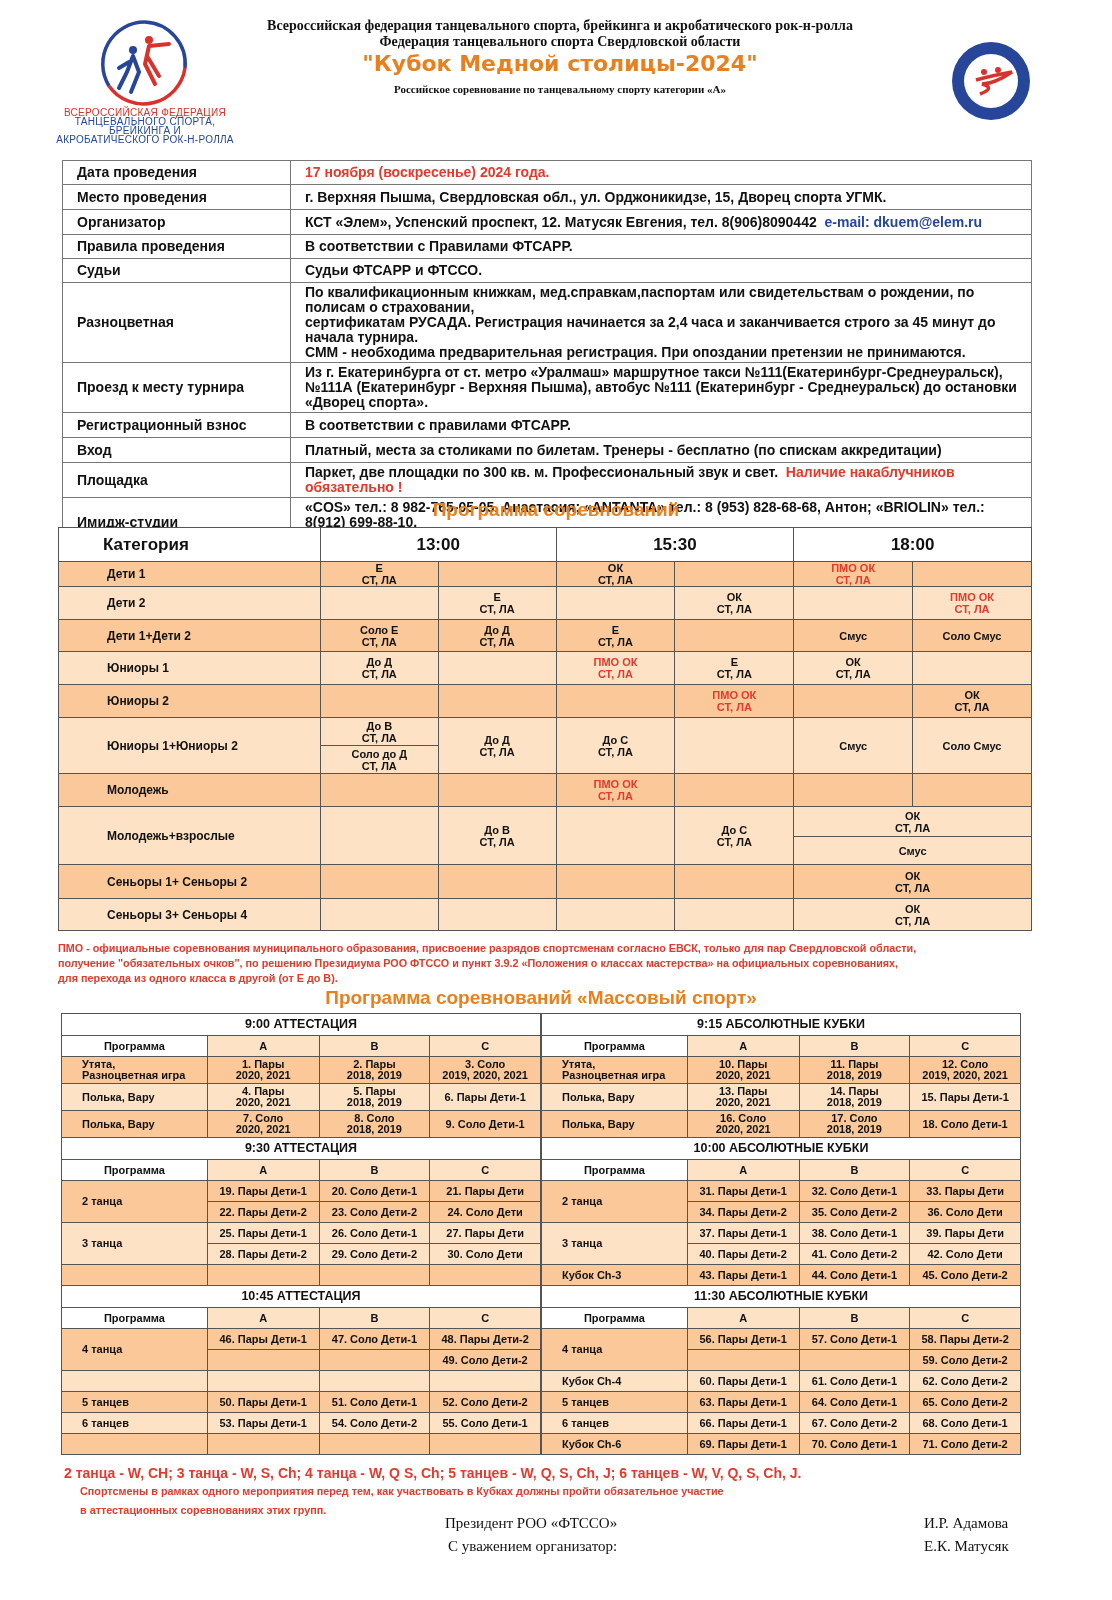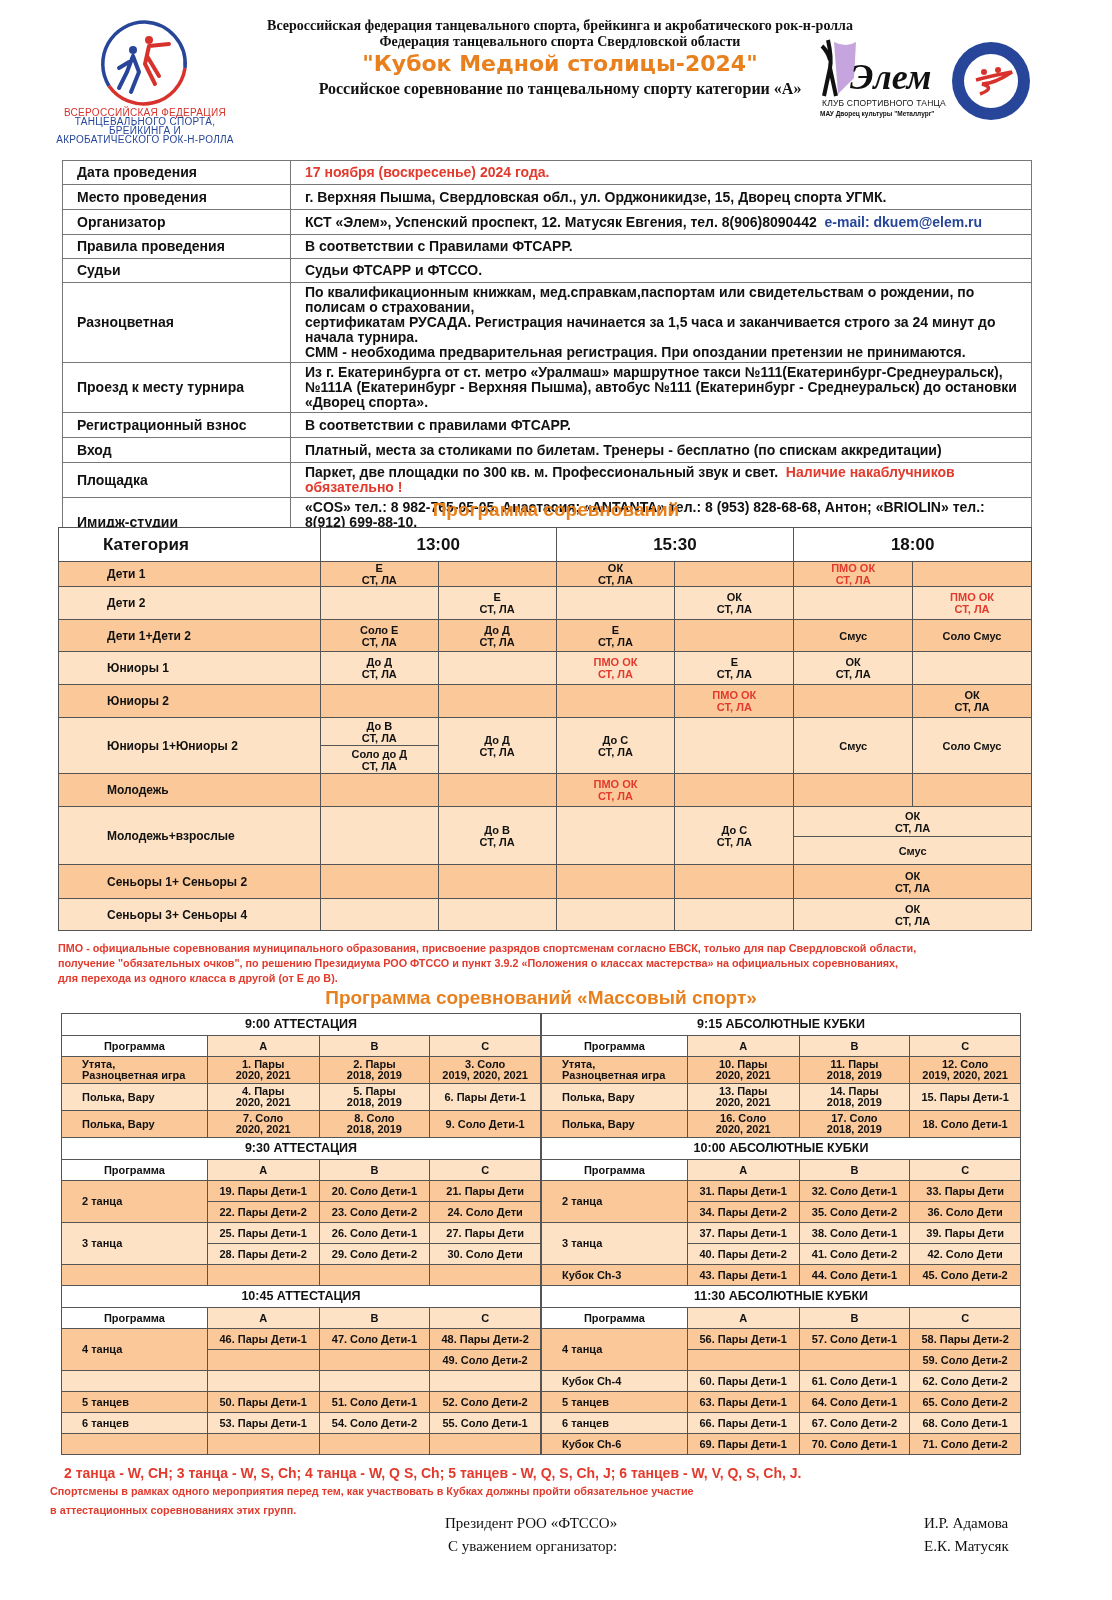--- a/index.html
+++ b/index.html
@@ -2,21 +2,21 @@
 <html><head>
 <meta charset="utf-8">
 <style>
 *{box-sizing:border-box;margin:0;padding:0}
 body{width:1112px;height:1600px;background:#fff;font-family:"Liberation Sans",sans-serif;color:#111;position:relative;overflow:hidden}
 .hdr{position:absolute;left:0;top:0;width:1112px;height:150px}
 .hdr-lines{position:absolute;left:210px;top:18px;width:700px;text-align:center}
 .hdr-lines .l{font-family:"Liberation Serif",serif;font-weight:bold;font-size:14px;line-height:16px}
 .hdr-lines .t1{font-family:"DejaVu Sans",sans-serif;font-weight:bold;color:#e8801e;font-size:22px;line-height:26px;margin-top:1px}
 .hdr-lines .t2{font-family:"Liberation Serif",serif;font-weight:bold;color:#e8801e;font-size:19px;line-height:22px}
-.hdr-lines .t3{font-family:"Liberation Serif",serif;font-weight:bold;font-size:16px;line-height:20px;margin-top:2px}
+.hdr-lines .t3{font-family:"Liberation Serif",serif;font-weight:bold;font-size:11px;line-height:20px;margin-top:2px}
 .logo-l{position:absolute;left:55px;top:18px;width:180px;height:120px;text-align:center}
 .logo-l svg{display:block;margin:0 auto}
 .logo-l .cap{font-size:10px;font-weight:normal;line-height:9px;letter-spacing:.3px}
 .logo-l .cap .r{color:#d8322c}.logo-l .cap .b{color:#27469a}
 .logo-e{position:absolute;left:812px;top:38px;width:135px;height:85px}
 .logo-e .nm{position:absolute;left:38px;top:18px;font-family:"Liberation Serif",serif;font-style:italic;font-size:36px;font-weight:bold;color:#111}
 .logo-e .s1{position:absolute;left:10px;top:60px;font-size:8.5px;letter-spacing:.2px}
 .logo-e .s2{position:absolute;left:8px;top:72px;font-size:6.5px;font-weight:bold}
 .logo-r{position:absolute;left:950px;top:40px;width:82px;height:82px}
 table{border-collapse:collapse}
@@ -60,29 +60,20 @@
       <div class="b">ТАНЦЕВАЛЬНОГО СПОРТА, БРЕЙКИНГА И</div>
       <div class="b">АКРОБАТИЧЕСКОГО РОК-Н-РОЛЛА</div>
     </div>
   </div>
   <div class="hdr-lines">
     <div class="l">Всероссийская федерация танцевального спорта, брейкинга и акробатического рок-н-ролла</div>
     <div class="l">Федерация танцевального спорта Свердловской области</div>
     <div class="t1">"Кубок Медной столицы-2024"</div>
     <div class="t3">Российское соревнование  по танцевальному спорту категории «А»</div>
   </div>
-  <div class="logo-e">
-    <svg width="44" height="60" viewBox="0 0 44 60" style="position:absolute;left:4px;top:0">
-      <path d="M18 4 Q30 10 40 4 L38 40 Q28 50 22 56 Z" fill="#b88ed6" opacity=".8"></path>
-      <path d="M12 2 Q16 20 14 30 L8 58 M14 30 L20 58 M6 8 Q12 14 14 22" stroke="#111" stroke-width="4" fill="none"></path>
-    </svg>
-    <div class="nm">Элем</div>
-    <div class="s1">КЛУБ СПОРТИВНОГО ТАНЦА</div>
-    <div class="s2">МАУ Дворец культуры "Металлург"</div>
-  </div>
   <div class="logo-r">
     <svg width="82" height="82" viewBox="0 0 82 82">
       <circle cx="41" cy="41" r="39" fill="#27469a"></circle>
       <circle cx="41" cy="41" r="27" fill="#fff"></circle>
       <circle cx="34" cy="32" r="3" fill="#d8322c"></circle>
       <circle cx="48" cy="30" r="3" fill="#d8322c"></circle>
       <path d="M26 40 Q40 36 62 32 Q44 44 32 44 Q46 48 30 54" stroke="#d8322c" stroke-width="3.5" fill="none"></path>
     </svg>
   </div>
 </div>
@@ -106,21 +97,21 @@
         <td class="v">В соответствии с Правилами ФТСАРР.</td>
       </tr>
   <tr style="height:24px">
         <td class="k">Судьи</td>
         <td class="v">Судьи ФТСАРР и ФТССО.</td>
       </tr>
   <tr style="height:50px">
         <td class="k">Разноцветная</td>
         <td class="v">
           <div>По квалификационным книжкам, мед.справкам,паспортам или свидетельствам о рождении, по полисам о страховании,</div>
-          <div>сертификатам РУСАДА. Регистрация начинается за 1,5 часа и заканчивается строго за 24 минут до начала турнира.</div>
+          <div>сертификатам РУСАДА. Регистрация начинается за 2,4 часа и заканчивается строго за 45 минут до начала турнира.</div>
           <div>СММ - необходима предварительная регистрация. При опоздании претензии не принимаются.</div>
         </td>
       </tr>
   <tr style="height:40px">
         <td class="k">Проезд к месту турнира</td>
         <td class="v">
           <div>Из г. Екатеринбурга от ст. метро «Уралмаш» маршрутное такси №111(Екатеринбург-Среднеуральск),</div>
           <div>№111А (Екатеринбург - Верхняя Пышма), автобус №111 (Екатеринбург - Среднеуральск) до остановки «Дворец спорта».</div>
         </td>
       </tr>
@@ -594,21 +585,21 @@
           <td class="pl"><span style="white-space:pre-line">Кубок Ch-6</span></td>
           <td><span style="white-space:pre-line">69. Пары Дети-1</span></td>
           <td><span style="white-space:pre-line">70. Соло Дети-1</span></td>
           <td><span style="white-space:pre-line">71. Соло Дети-2</span></td>
         </tr>
       </tbody>
     </table>
   </div>
 
 <div class="note" style="top:1464px;font-size:14px;line-height:18px;left:64px">2 танца - W, CH; 3 танца - W, S, Ch; 4 танца - W, Q S, Ch; 5 танцев - W, Q, S, Ch, J; 6 танцев - W, V, Q, S, Ch, J.</div>
-<div class="note" style="top:1482px;left:50px;line-height:19px">
+<div class="note" style="top:1482px;left:80px;line-height:19px">
   <div>Спортсмены в рамках одного мероприятия перед тем, как участвовать в Кубках должны пройти обязательное участие</div>
   <div>в аттестационных соревнованиях этих групп.</div>
 </div>
 
 <div class="sig" style="left:445px;top:1515px">Президент РОО «ФТССО»</div>
 <div class="sig" style="left:924px;top:1515px">И.Р. Адамова</div>
 <div class="sig" style="left:448px;top:1538px">С уважением организатор:</div>
 <div class="sig" style="left:924px;top:1538px">Е.К. Матусяк</div>
 
 </body></html>

